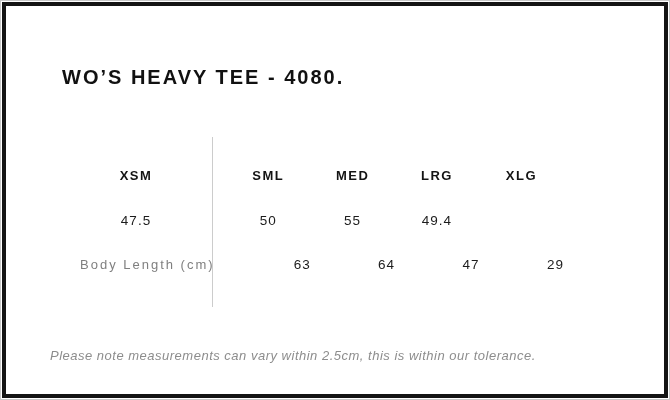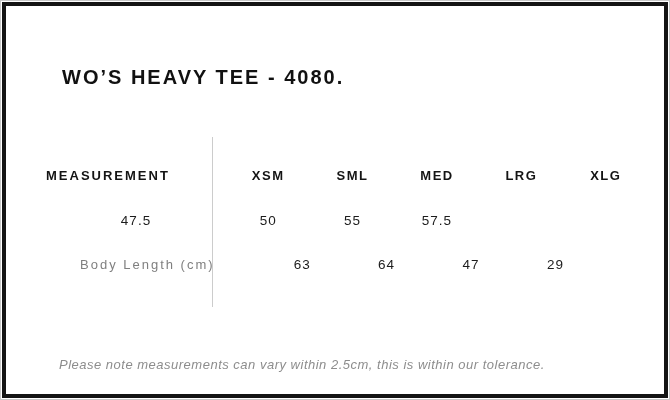--- a/index.html
+++ b/index.html
@@ -72,52 +72,51 @@
   }
   .measurement-header {
     font-weight: 700;
     letter-spacing: 2px;
     color: var(--header-text, #141414);
   }
   .note {
     position: absolute;
     left: 45px;
     top: 343px;
-    margin: 13px;
+    margin: 4px;
     font-size: 13px;
     font-style: italic;
     letter-spacing: 0.5px;
     color: var(--note-text, #8d8d8d);
     white-space: nowrap;
   }
 </style>
 </head>
 <body>
 
 <div class="page">
   <div class="frame"></div>
 
   <h1 class="title">WO’S HEAVY TEE - 4080.</h1>
 
   <div class="vdivider"></div>
 
   <div class="trow trow-header">
-    <div class="cell label-cell measurement-header">MEASUREMENT</div>
     <div class="cell size-header">XSM</div>
     <div class="cell size-header">SML</div>
     <div class="cell size-header">MED</div>
     <div class="cell size-header">LRG</div>
     <div class="cell size-header">XLG</div>
   </div>
 
   <div class="trow trow-1">
     <div class="cell">47.5</div>
     <div class="cell">50</div>
     <div class="cell">55</div>
-    <div class="cell">57.5</div>
+    <div class="cell">49.4</div>
   </div>
 
   <div class="trow trow-2">
     <div class="cell label-cell">Body Length (cm)</div>
     <div class="cell">63</div>
     <div class="cell">64</div>
     <div class="cell">47</div>
     <div class="cell">29</div>
   </div>
 

